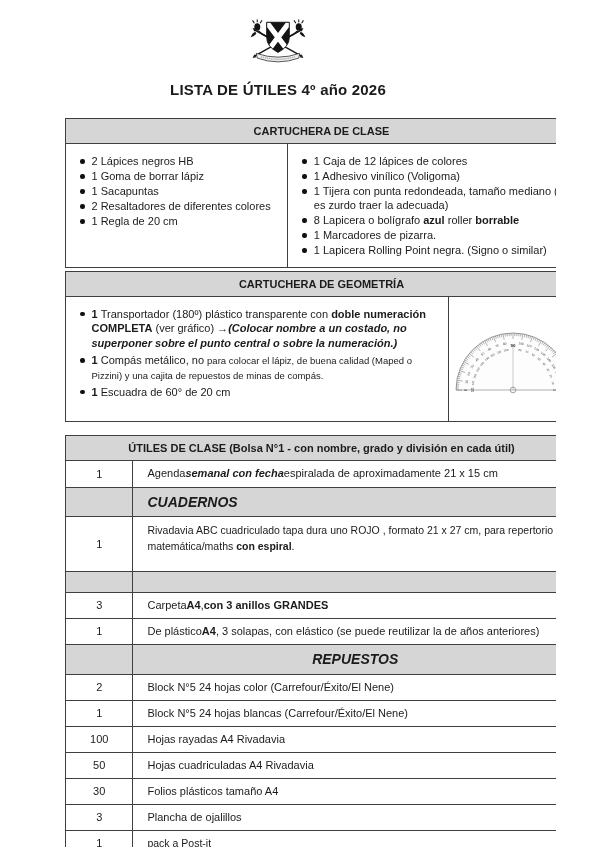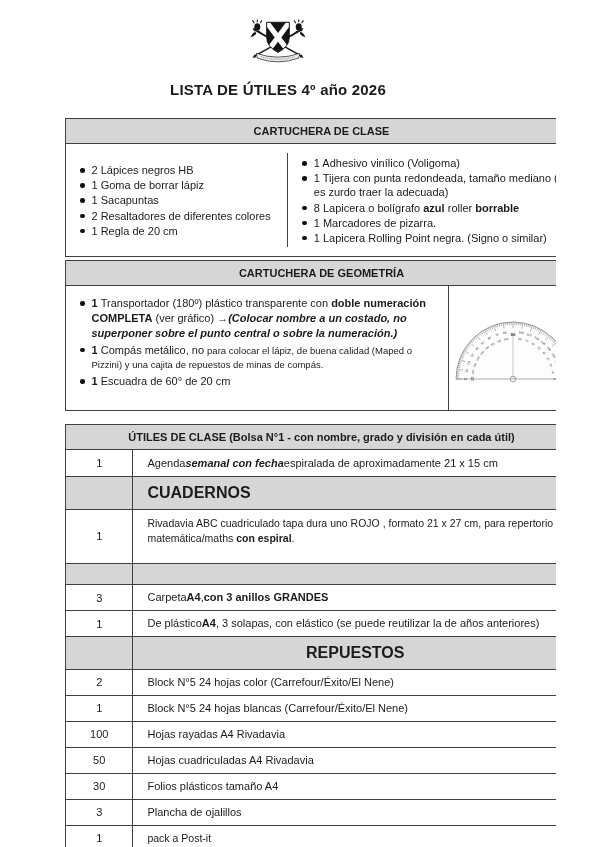--- a/index.html
+++ b/index.html
@@ -12,21 +12,21 @@
   .page{width:556px;height:847px;background:#fff;position:relative;overflow:hidden;}
   .crest-wrap{padding-top:18px;text-align:center;}
   .doc-title{text-align:center;margin-top:9px;font-size:15px;font-weight:bold;letter-spacing:.2px;}
   .content{margin-left:65px;width:513px;}
   .tbl{border:1.6px solid var(--border);margin-top:3px;}
   .tbl.first{margin-top:20px;}
   .tbl.third{margin-top:13px;}
   .tbl-header{background:var(--fill);border-bottom:1.6px solid var(--border);
     text-align:center;font-weight:bold;font-size:11px;padding:6px 4px;}
   
-  .two-col{display:flex;min-height:112px;align-items:center;}
+  .two-col{display:flex;min-height:112px;}
   .col-left{width:43.5%;border-right:1.4px solid var(--border);padding:9px 6px 9px 12px;}
   .col-right{flex:1;padding:9px 8px 9px 12px;}
   .li{display:flex;font-size:11px;line-height:1.28;margin-top:1px;}
   .li .dot{width:4.5px;height:4.5px;border-radius:50%;background:#101010;flex:none;margin:5px 7px 0 2px;}
   .li .txt{flex:1;}
   
   .geo-body{display:flex;min-height:124px;}
   .geo-text{width:75%;border-right:1.4px solid var(--border);padding:8px 10px 10px 12px;}
   .geo-text .li{font-size:11px;line-height:1.35;margin-top:2px;}
   .geo-img{flex:1;display:flex;align-items:center;justify-content:center;}
@@ -37,21 +37,21 @@
     justify-content:center;font-size:11px;flex:none;}
   .t3-desc{flex:1;display:flex;align-items:center;padding:5px 8px 5px 14px;font-size:11px;line-height:1.35;}
   .t3-desc.block{display:block;padding-top:6px;padding-bottom:16px;}
   .t3-row.item{min-height:26px;}
   .t3-row.tall{min-height:38px;}
   .t3-row.empty{min-height:21px;}
   .t3-row.sec-left{min-height:19px;}
   .t3-row.sec-center{min-height:26px;}
   .t3-row.gray .t3-qty,.t3-row.gray .t3-desc{background:var(--fill);}
   .t3-desc.center{justify-content:center;padding-left:8px;}
-  .sec-label{font-weight:bold;font-size:16px;}
+  .sec-label{font-weight:bold;font-style:italic;font-size:14px;}
   
   .b{font-weight:bold;}
   .i{font-style:italic;}
   .s{font-size:9.5px;}
   .alt{font-size:10.5px;text-align:center;}
   .alt-row{font-size:10.5px;line-height:1.5;}
   .postit{font-size:10px;}
 </style>
 </head>
 <body>
@@ -114,20 +114,24 @@
             <div class="li">
               <span class="dot"></span>
               <span class="txt"><span>2 Resaltadores de diferentes colores</span></span>
             </div>
             <div class="li">
               <span class="dot"></span>
               <span class="txt"><span>1 Regla de 20 cm</span></span>
             </div>
           </div>
         <div class="col-right">
+            <div class="li">
+              <span class="dot"></span>
+              <span class="txt"><span>1 Caja de 12 lápices de colores</span></span>
+            </div>
             <div class="li">
               <span class="dot"></span>
               <span class="txt"><span>1 Adhesivo vinílico (Voligoma)</span></span>
             </div>
             <div class="li">
               <span class="dot"></span>
               <span class="txt"><span>1 Tijera con punta redondeada, tamaño mediano (si es zurdo traer la adecuada)</span></span>
             </div>
             <div class="li">
               <span class="dot"></span>

